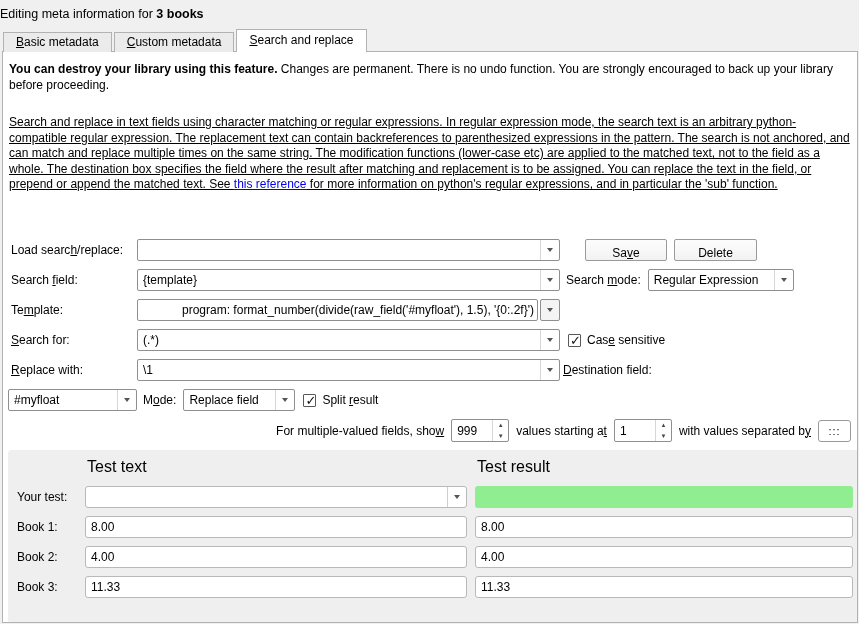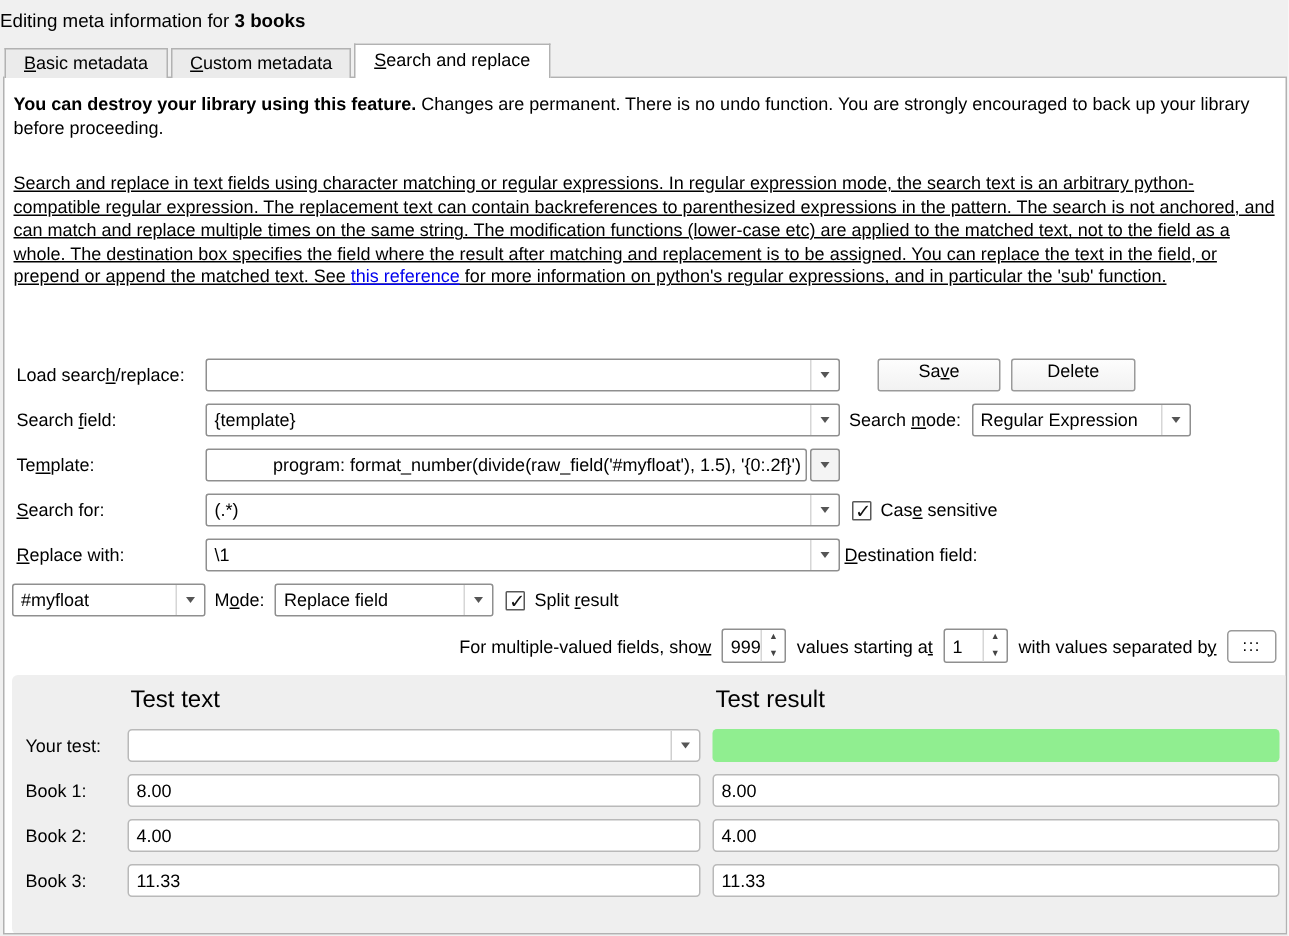--- a/index.html
+++ b/index.html
@@ -79,47 +79,47 @@
     display: flex; align-items: center; justify-content: center;
   }
   .drop-btn::after {
     content: ""; border-left: 3.5px solid transparent;
     border-right: 3.5px solid transparent; border-top: 4.5px solid #555;
   }
 
   .btn {
     height: 22px; border: 1px solid #9a9a9a; border-radius: 2px;
     background: linear-gradient(#fdfdfd, #f2f2f2);
-    display: flex; align-items: flex-start; justify-content: center;
+    display: flex; align-items: flex-end; justify-content: center;
     cursor: default; white-space: nowrap;
   }
   .btn-save { width: 82px; margin-left: 25px; }
   .btn-delete { width: 83px; margin-left: 7px; }
 
   .checkbox {
     width: 13px; height: 13px; flex: none; border: 1px solid #585858;
     border-radius: 1px; background: #fff; position: relative; margin-right: 6px;
   }
   .checkbox.checked::after {
     content: "\2713"; position: absolute; left: 1px; top: -2px;
     font-size: 13px; font-weight: 700; color: #111;
   }
   .chk-row { display: flex; align-items: center; white-space: nowrap; }
 
   .ml6 { margin-left: 6px; } .ml8 { margin-left: 8px; }
   .mr7 { margin-right: 7px; }
-  .w146 { width: 146px; } .w125 { width: 146px; } .w90 { width: 90px; }
+  .w146 { width: 146px; } .w125 { width: 112px; } .w90 { width: 90px; }
 
   
   .multirow {
     position: absolute; top: 367px; right: 6px; height: 23px;
     display: flex; align-items: center; gap: 7px; white-space: nowrap;
   }
   .spin {
-    display: flex; width: 43px; height: 23px;
+    display: flex; width: 58px; height: 23px;
     border: 1px solid #8f8f8f; border-radius: 2px; background: #fff;
   }
   .spin-value { flex: 1; display: flex; align-items: center; padding-left: 5px; overflow: hidden; }
   .spin-btns { width: 16px; border-left: 1px solid #d6d6d6; display: flex; flex-direction: column; }
   .spin-up, .spin-down { flex: 1; display: flex; align-items: center; justify-content: center; font-size: 6px; color: #444; }
   .spin-up::after { content: "\25B2"; }
   .spin-down::after { content: "\25BC"; }
   .sepbox {
     width: 33px; height: 22px; border: 1px solid #9a9a9a; border-radius: 3px;
     background: #fff; display: flex; align-items: center; justify-content: center;

